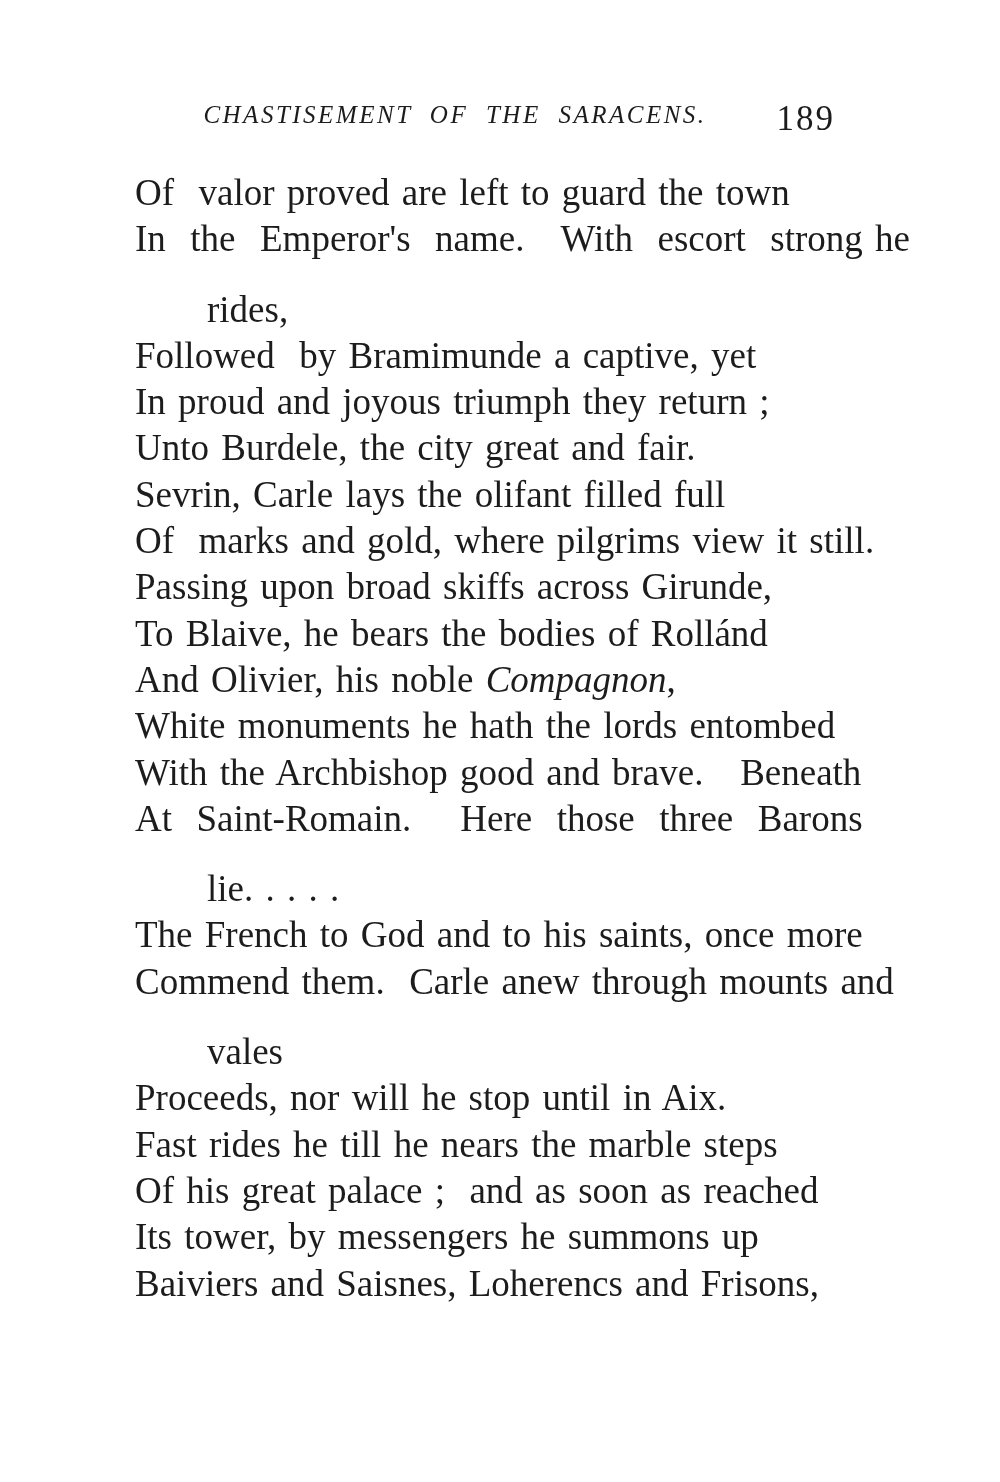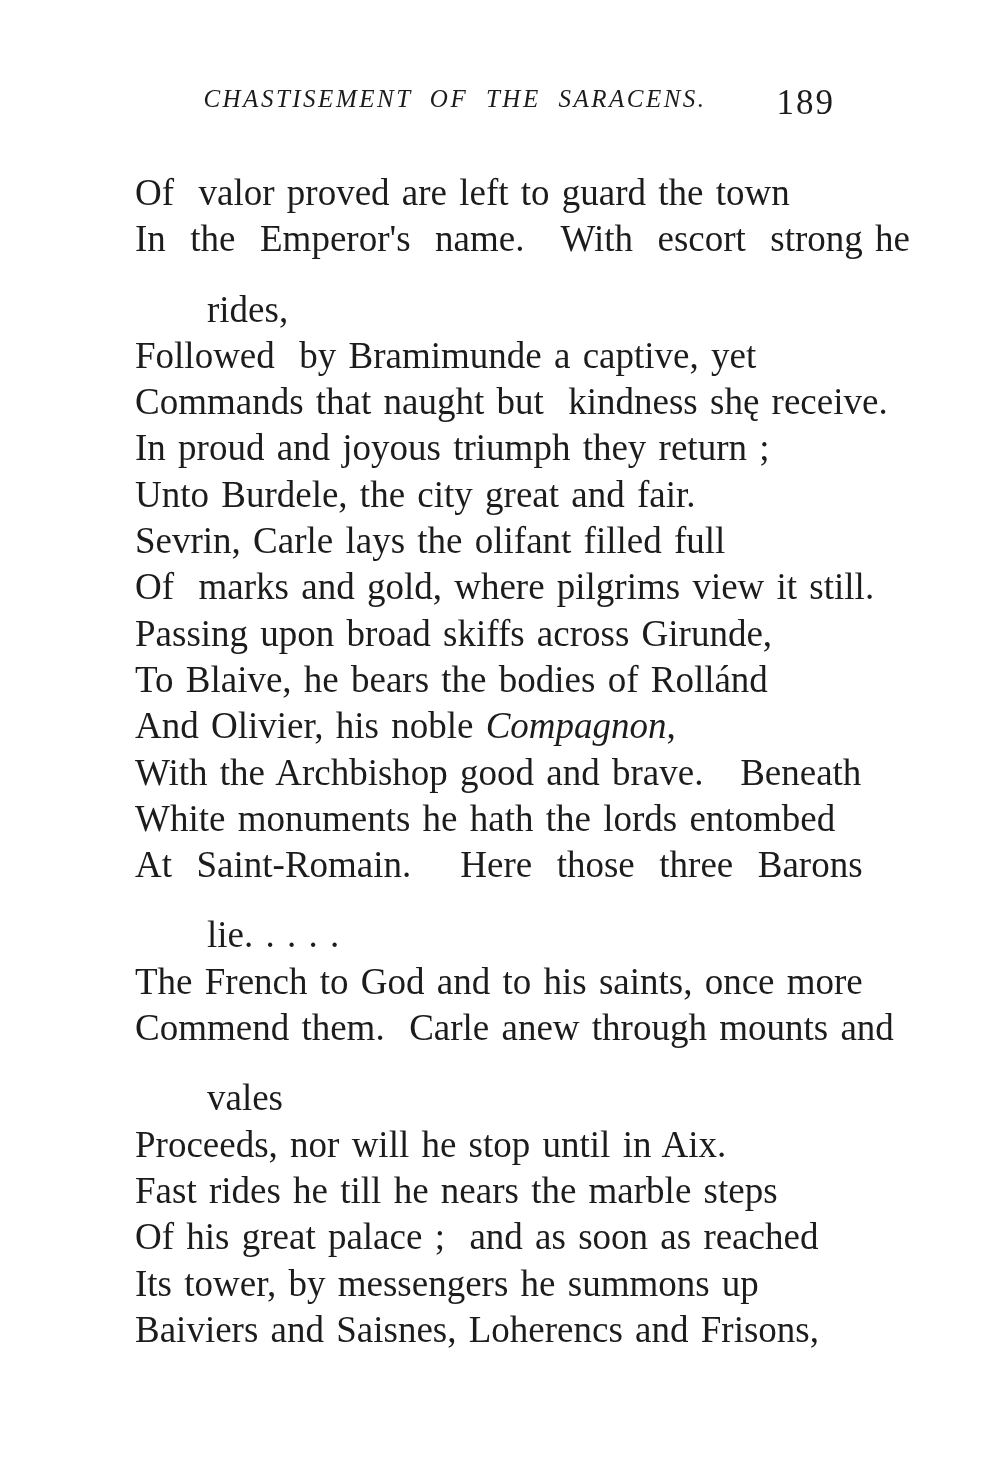--- a/index.html
+++ b/index.html
@@ -11,21 +11,21 @@
     position: relative;
     width: 1000px;
     height: 1482px;
     background: #ffffff;
     color: #1c1c1c;
     font-family: "Liberation Serif", "DejaVu Serif", serif;
     overflow: hidden;
   }
   .header {
     position: absolute;
-    top: 85px;
+    top: 101px;
     left: 135px;
     right: 135px;
     height: 36px;
   }
   .running-title {
     position: absolute;
     left: 0;
     right: 90px;
     top: 0;
     text-align: center;
@@ -70,30 +70,29 @@
 <div class="page">
   <div class="header">
     <div class="running-title">CHASTISEMENT OF THE SARACENS.</div>
     <div class="page-number">189</div>
   </div>
   <div class="poem">
       <div class="line"><span>Of  valor proved are left to guard the town</span></div>
       <div class="line"><span>In  the  Emperor's  name.   With  escort  strong he</span></div>
       <div class="line indent"><span>rides,</span></div>
       <div class="line"><span>Followed  by Bramimunde a captive, yet</span></div>
-      <div class="line"><span>Commands that naught but  kindness shę receive.</span></div>
       <div class="line"><span>In proud and joyous triumph they return ;</span></div>
       <div class="line"><span>Unto Burdele, the city great and fair.</span></div>
       <div class="line"><span>Sevrin, Carle lays the olifant filled full</span></div>
       <div class="line"><span>Of  marks and gold, where pilgrims view it still.</span></div>
       <div class="line"><span>Passing upon broad skiffs across Girunde,</span></div>
       <div class="line"><span>To Blaive, he bears the bodies of Rollánd</span></div>
       <div class="line"><span>And Olivier, his noble </span><span class="italic">Compagnon</span><span>,</span></div>
+      <div class="line"><span>White monuments he hath the lords entombed</span></div>
       <div class="line"><span>With the Archbishop good and brave.   Beneath</span></div>
-      <div class="line"><span>White monuments he hath the lords entombed</span></div>
       <div class="line"><span>At  Saint-Romain.    Here  those  three  Barons</span></div>
       <div class="line indent"><span>lie. . . . .</span></div>
       <div class="line"><span>The French to God and to his saints, once more</span></div>
       <div class="line"><span>Commend them.  Carle anew through mounts and</span></div>
       <div class="line indent"><span>vales</span></div>
       <div class="line"><span>Proceeds, nor will he stop until in Aix.</span></div>
       <div class="line"><span>Fast rides he till he nears the marble steps</span></div>
       <div class="line"><span>Of his great palace ;  and as soon as reached</span></div>
       <div class="line"><span>Its tower, by messengers he summons up</span></div>
       <div class="line"><span>Baiviers and Saisnes, Loherencs and Frisons,</span></div>

